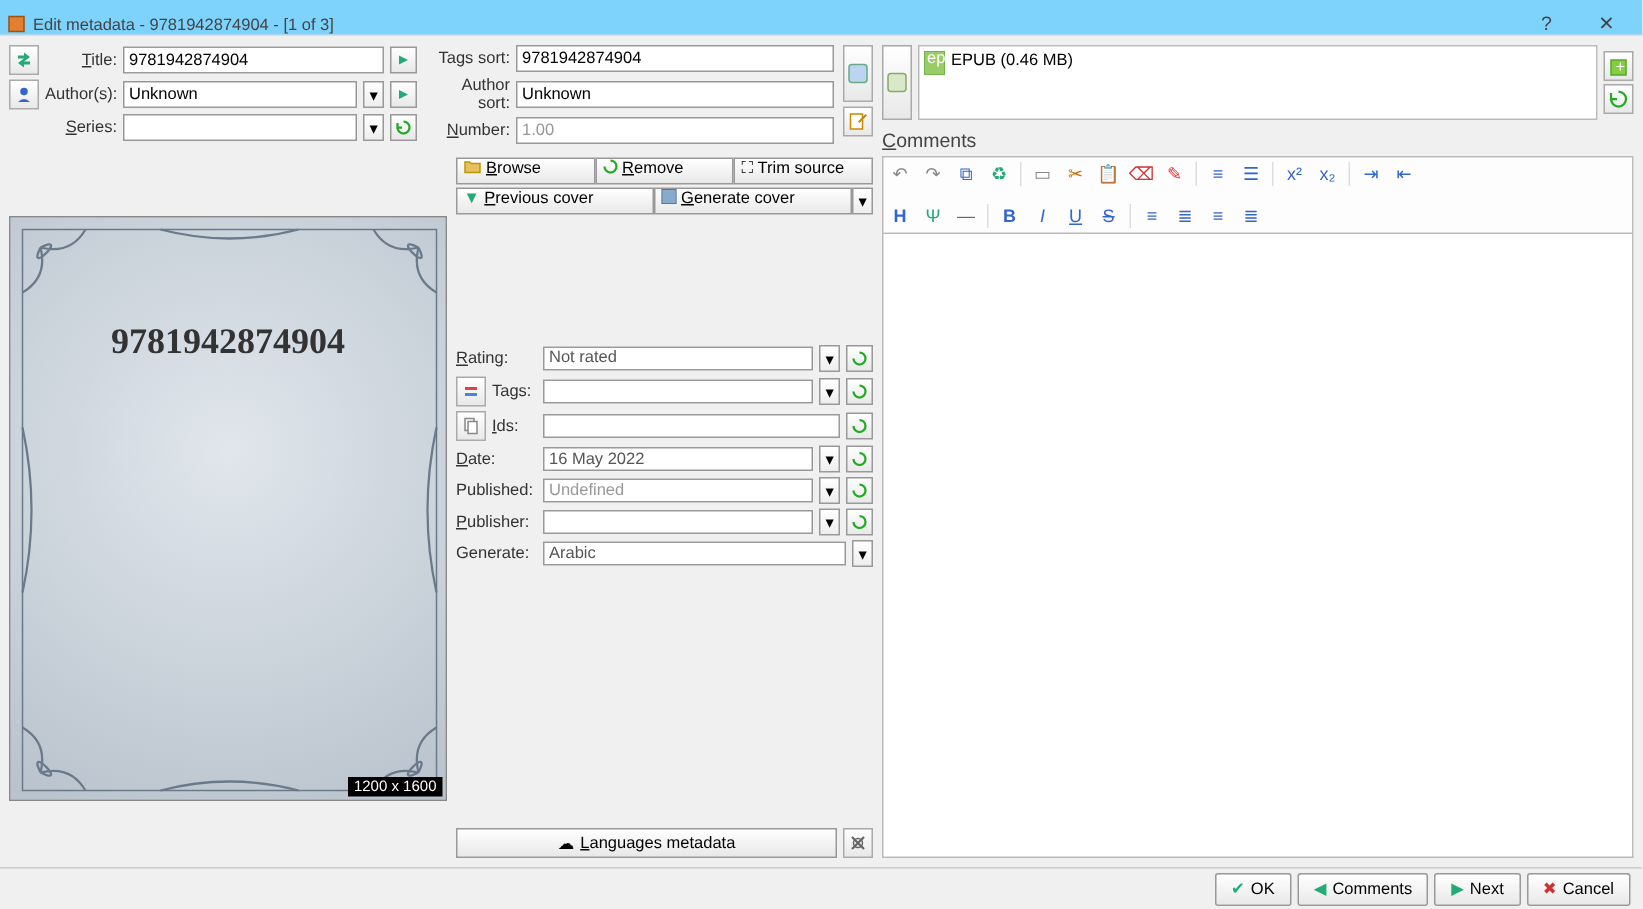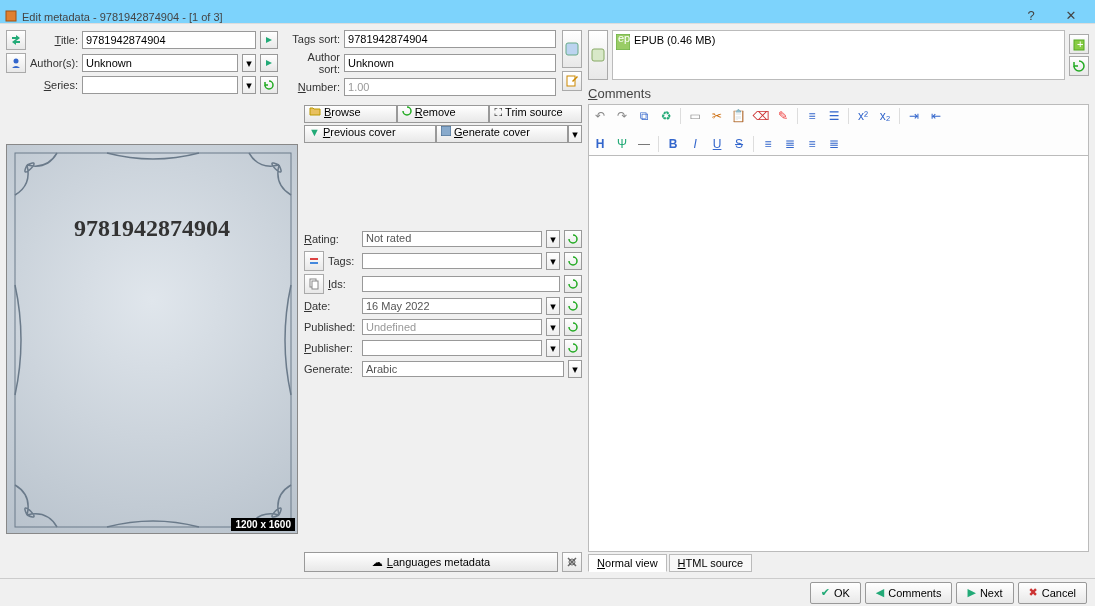--- a/index.html
+++ b/index.html
@@ -17,21 +17,21 @@
 .formrow input, .formrow .combobox { flex: 1; border: 1px solid #999; background: #fff; height: 18px; padding: 0 3px; }
 .smallbtn { width: 18px; height: 18px; border: 1px solid #999; background: linear-gradient(#fff,#e8e8e8); display: flex; align-items: center; justify-content: center; cursor: pointer; }
 .sqbtn { width: 20px; height: 20px; border: 1px solid #aaa; background: linear-gradient(#fff,#e8e8e8); display: flex; align-items: center; justify-content: center; cursor: pointer; }
 .greenborder { border: 1px solid #4a4; }
 .topgrid { display: flex; gap: 6px; margin-bottom: 6px; }
 .topgrid .left-fields, .topgrid .right-fields { flex: 1; }
 .cover-area { flex: 1; display: flex; gap: 6px; }
 .cover-img-wrap { width: 292px; display: flex; flex-direction: column; justify-content: center; }
 .cover-img { width: 292px; height: 390px; background: radial-gradient(circle at 50% 40%, #e0e6ec, #b8c2cc); border: 1px solid #888; position: relative; display: flex; align-items: flex-start; justify-content: center; }
 .cover-title { font-family: Georgia, serif; font-weight: bold; font-size: 24px; color: #333; margin-top: 70px; }
-.cover-dim { position: absolute; right: 2px; bottom: 2px; background: #000; color: #fff; padding: 1px 4px; font-size: 10px; font-weight: bold; }
+.cover-dim { position: absolute; right: 2px; bottom: 2px; background: #000; color: #fff; padding: 1px 4px; font-size: 10px; }
 .midcol { flex: 1; display: flex; flex-direction: column; }
 .section-label { font-size: 13px; color: #444; margin-bottom: 3px; }
 .btnbar { display: flex; gap: 0; margin-bottom: 2px; }
 .btnbar .wide { flex: 1; border: 1px solid #999; background: linear-gradient(#fff,#e8e8e8); height: 18px; display: flex; align-items: flex-start; padding: 0 4px; gap: 3px; cursor: pointer; }
 .fieldset { display: flex; align-items: center; gap: 4px; margin-bottom: 3px; }
 .fieldset .lbl2 { width: 54px; text-align: left; color: #333; }
 .fieldset .combo, .fieldset .inp { flex: 1; border: 1px solid #999; background: #fff; height: 16px; padding: 0 3px; color: #555; }
 .dd { width: 14px; height: 18px; border: 1px solid #999; background: linear-gradient(#fff,#eee); display:flex; align-items:center; justify-content:center; cursor:pointer; }
 .formats-row { display: flex; gap: 4px; align-items: center; }
 .formats-box { border: 1px solid #bbb; background: #fff; flex:1; height: 50px; padding: 3px; display: flex; align-items: flex-start; gap: 4px; }
@@ -353,24 +353,20 @@
         <span class="tbtn" style="color:#36c;font-style:italic">I</span>
         <span class="tbtn" style="color:#36c;text-decoration:underline">U</span>
         <span class="tbtn" style="color:#36c;text-decoration:line-through">S</span>
         <span class="span-sep"></span>
         <span class="tbtn" style="color:#36c">≡</span>
         <span class="tbtn" style="color:#36c">≣</span>
         <span class="tbtn" style="color:#36c">≡</span>
         <span class="tbtn" style="color:#36c">≣</span>
       </div>
       <div class="editor-area"></div>
-      <div class="tabs">
-        <div class="tab active underline-first">Normal view</div>
-        <div class="tab underline-first">HTML source</div>
-      </div>
     </div>
   </div>
 </div>
 
 <div class="footer">
   <div class="footbtn">
       <span style="color:#2a7">✔</span>
       <span>OK</span>
     </div>
   <div class="footbtn">

